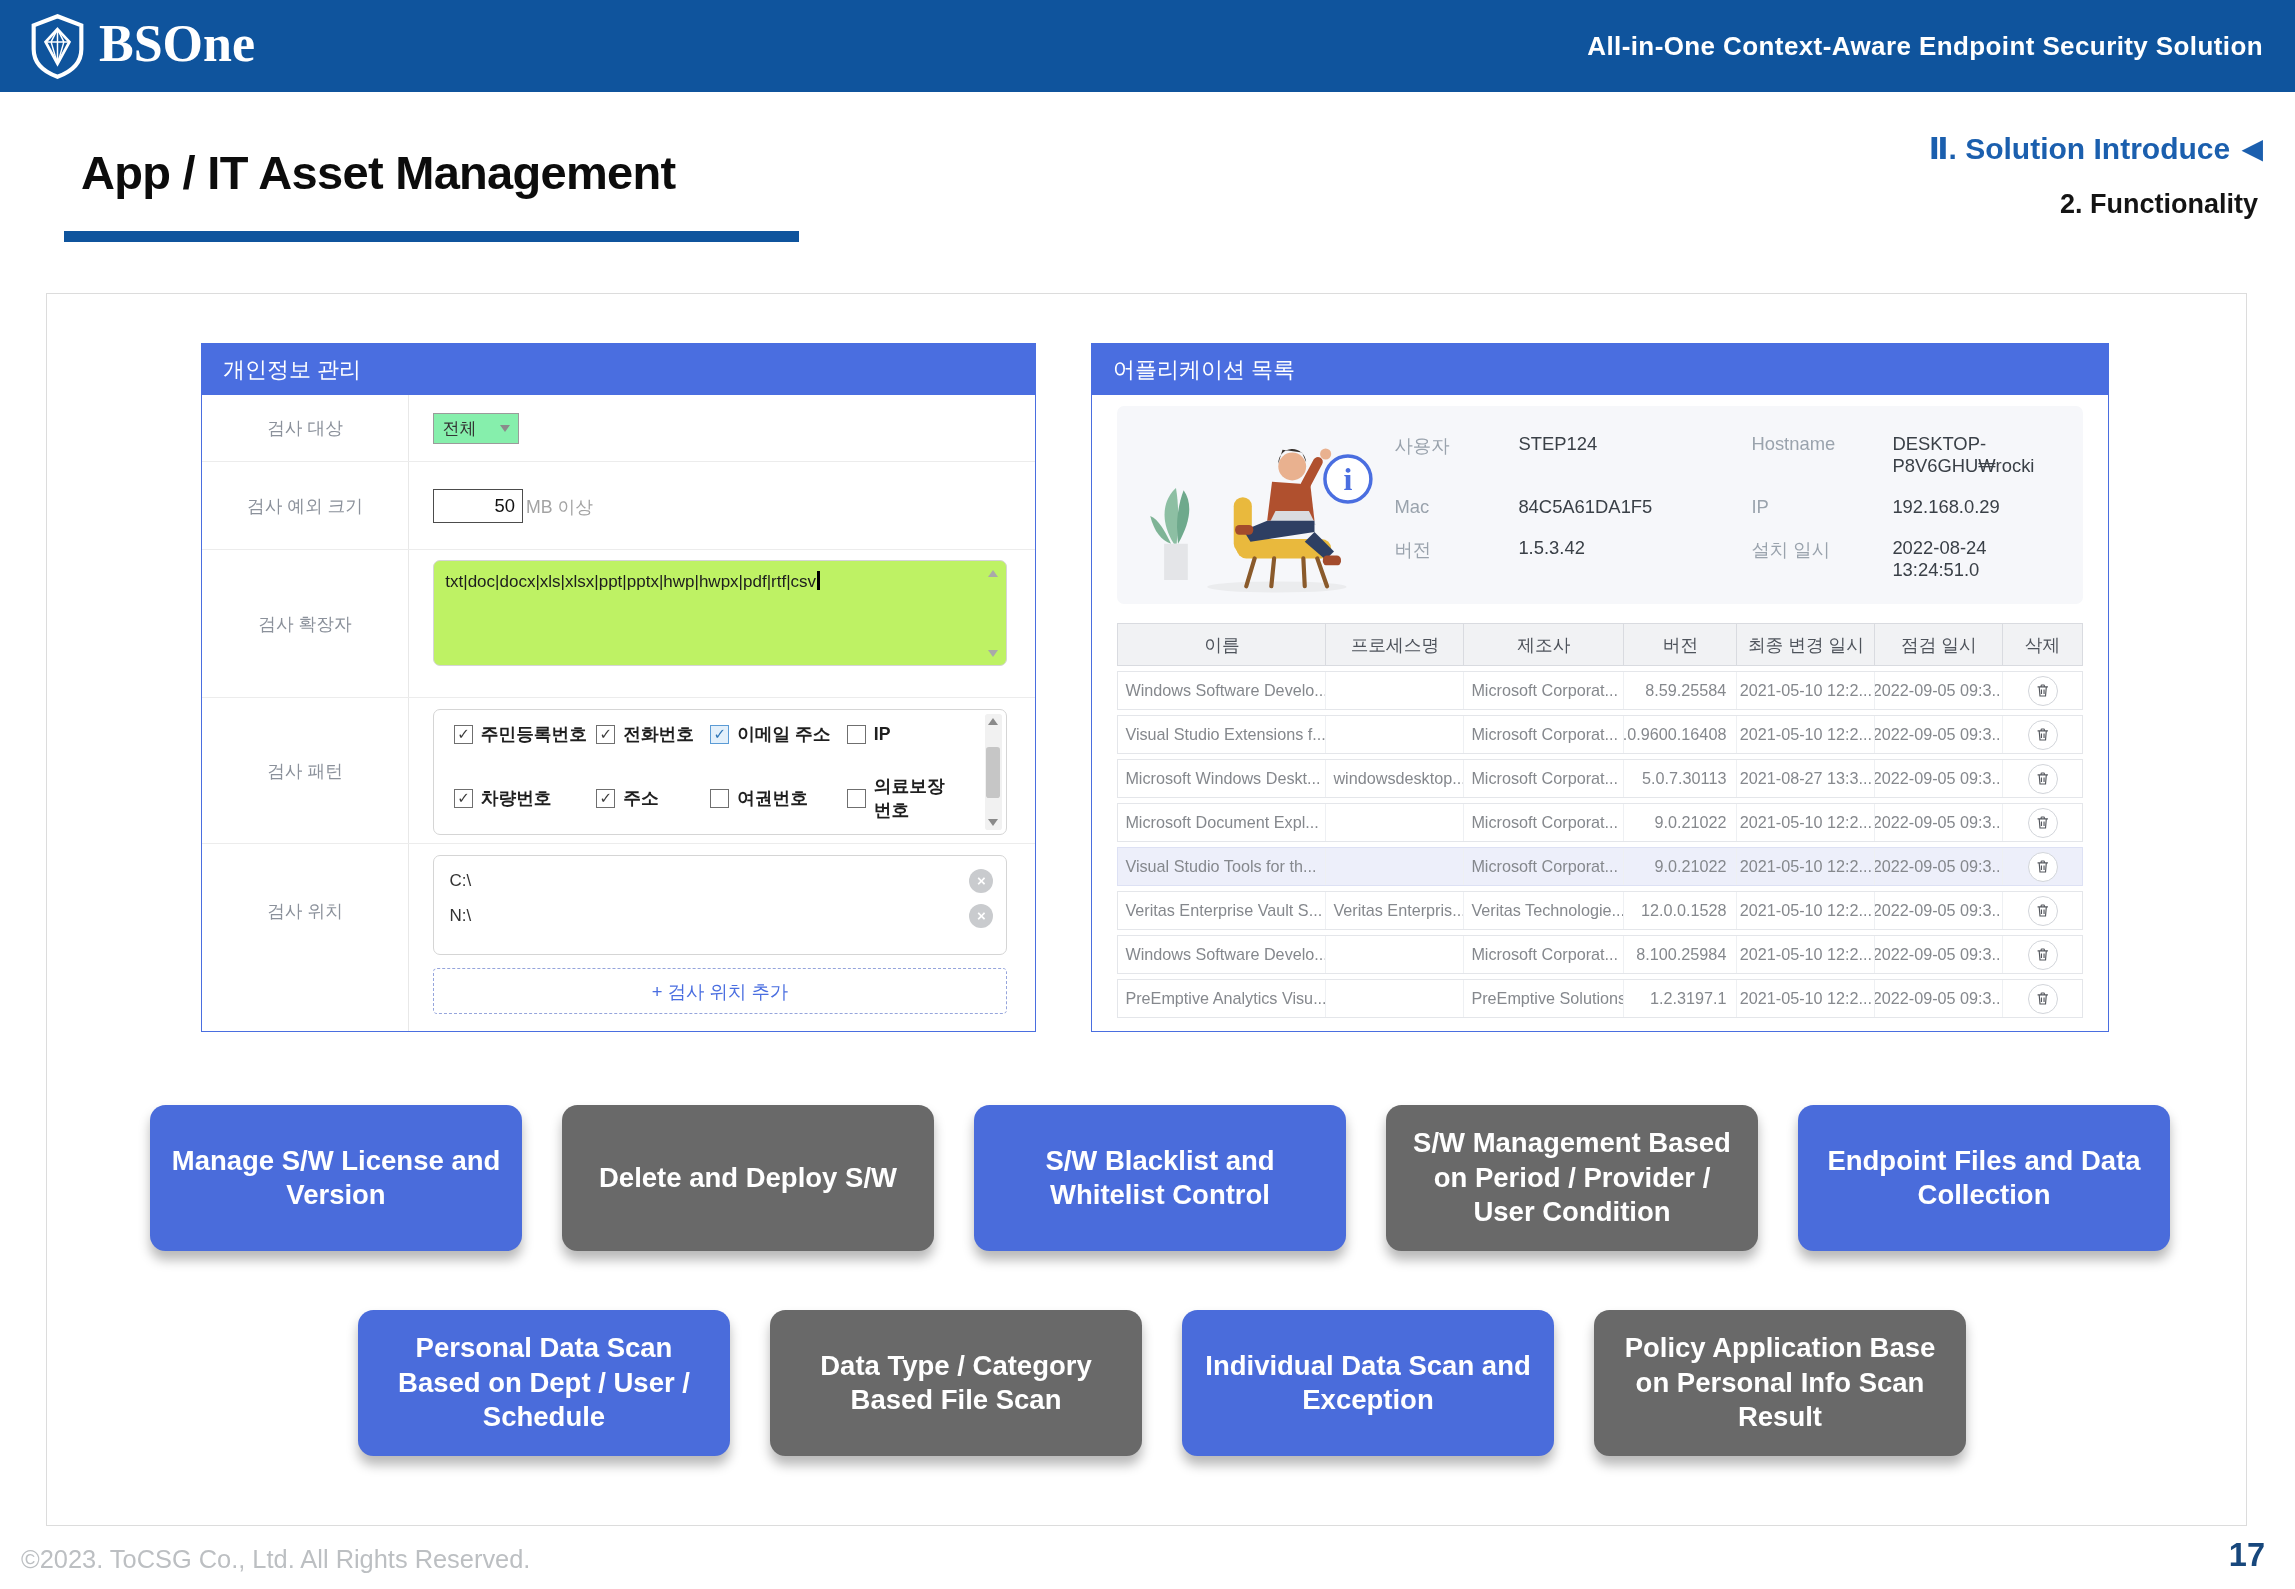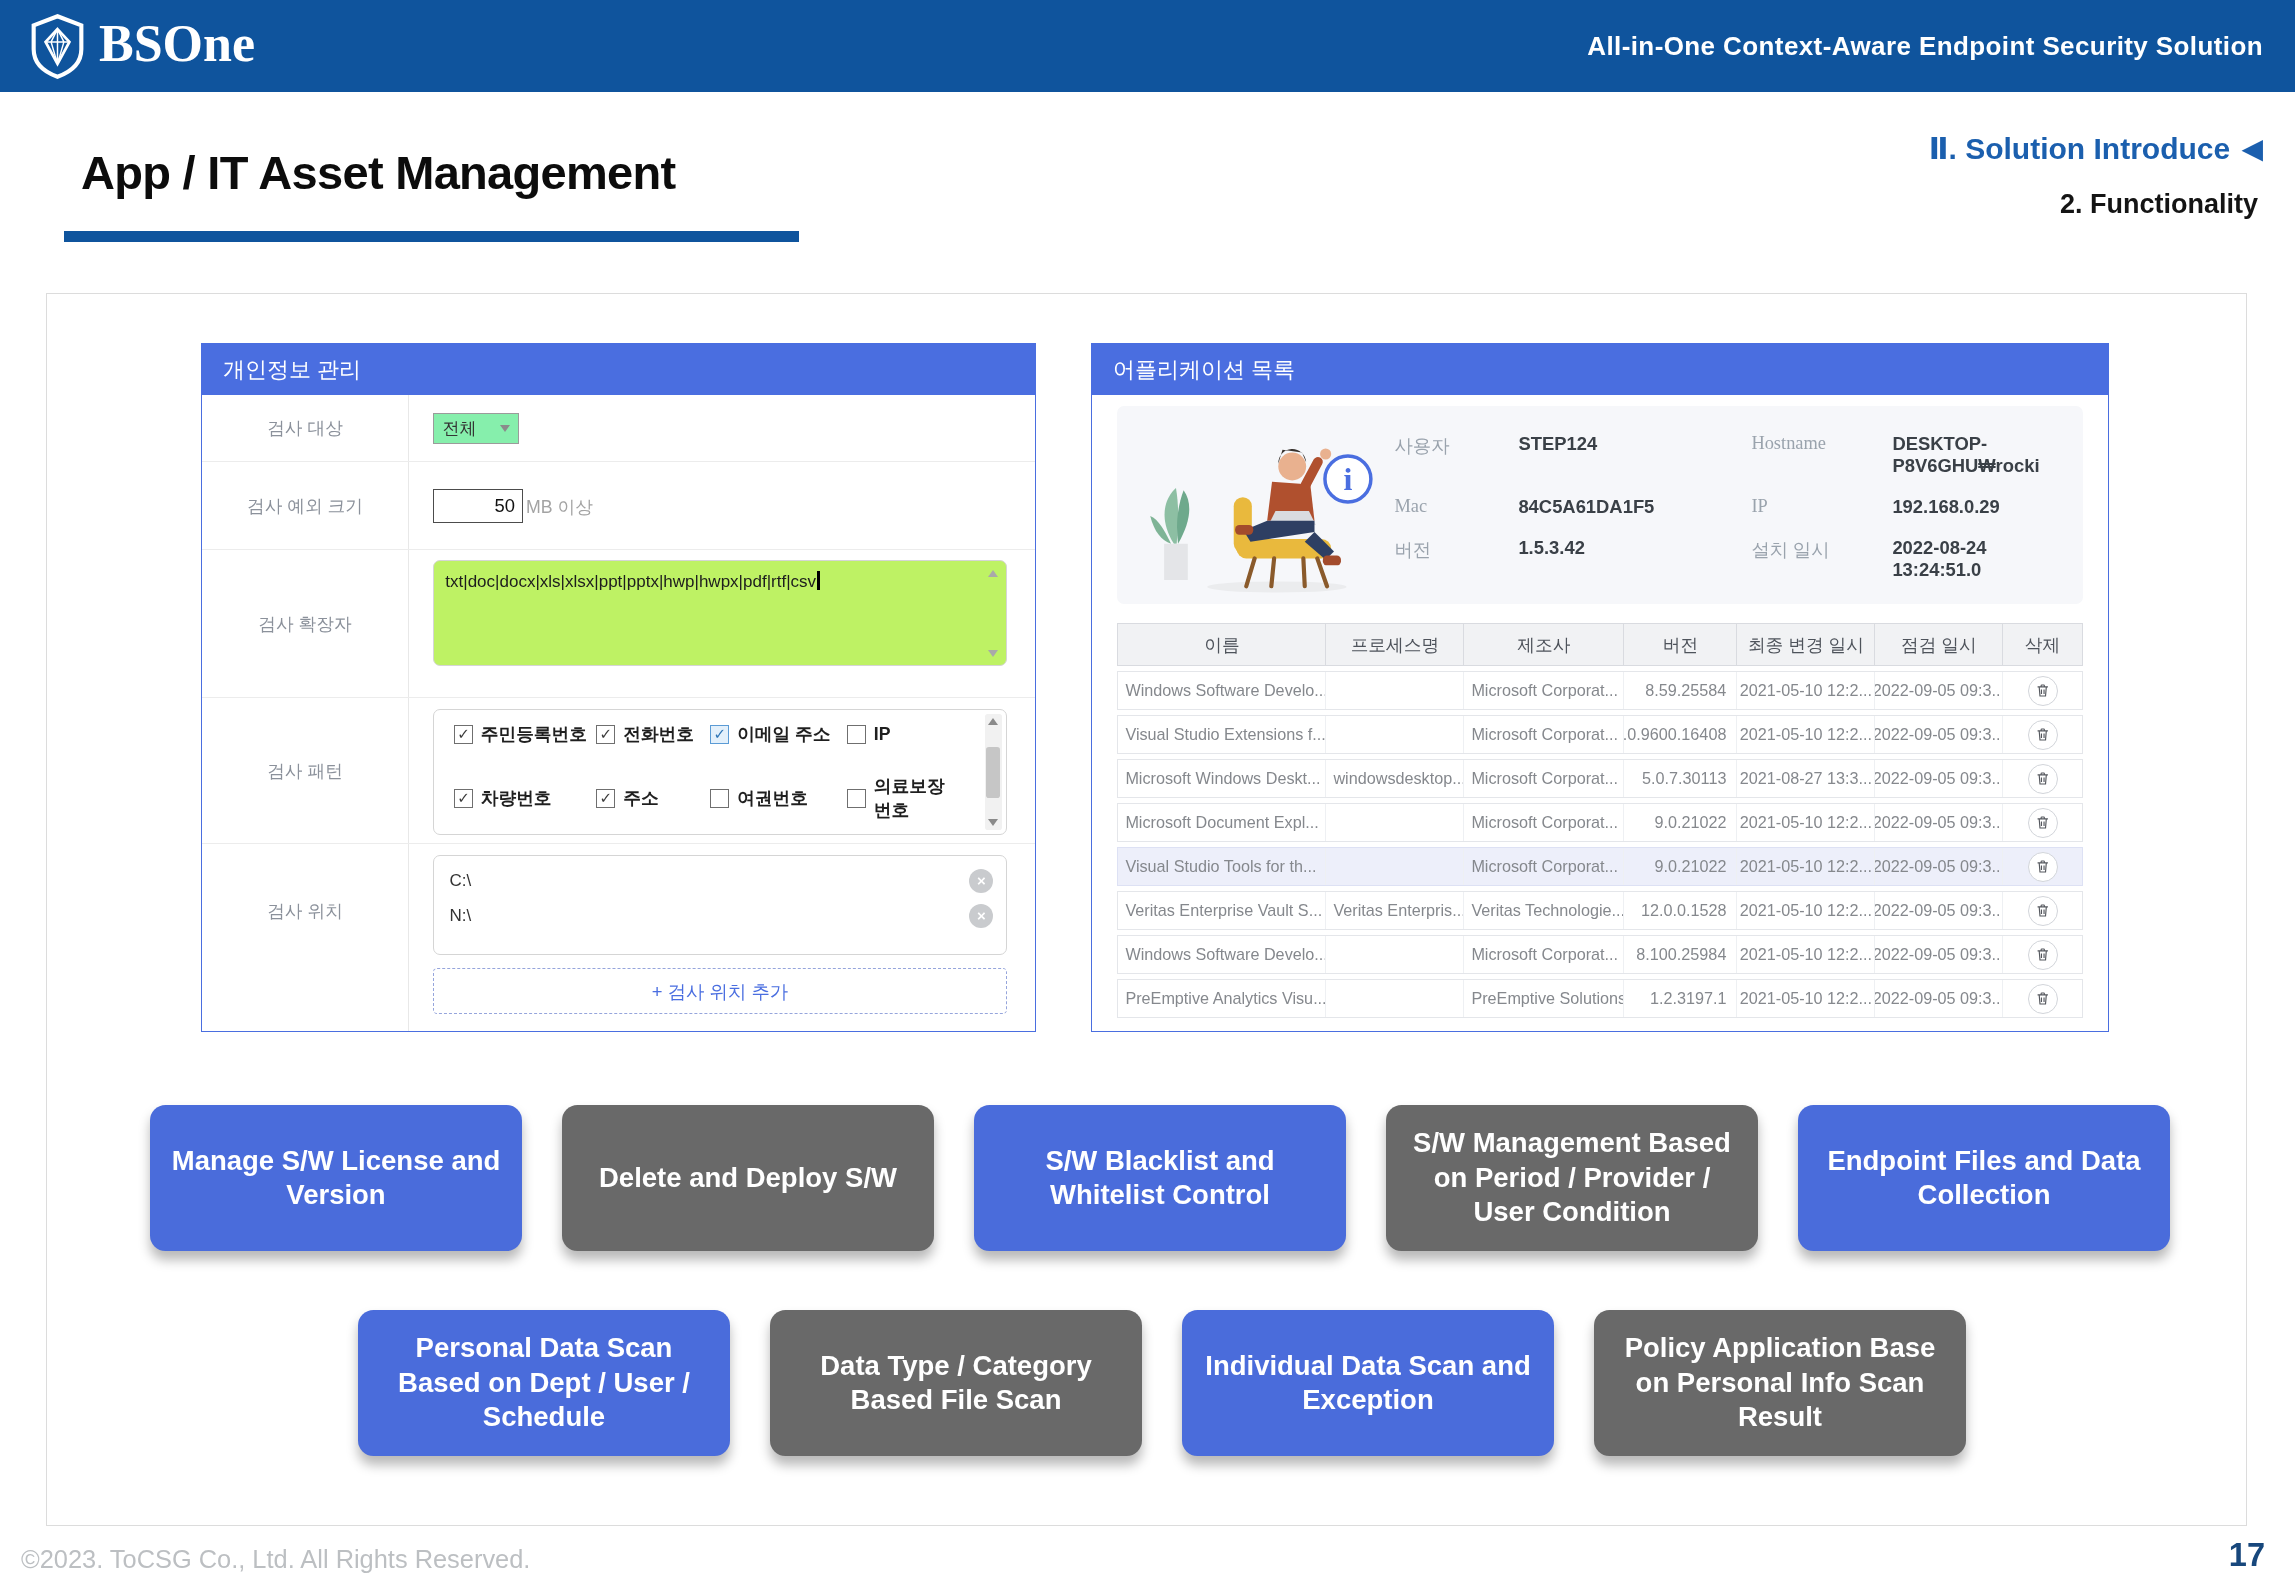--- a/index.html
+++ b/index.html
@@ -66,22 +66,22 @@
   .loc-box{position:absolute;left:25px;right:28px;top:11.3px;height:100px;border:1.4px solid #d5d5d5;border-radius:7px;background:#fff;padding-top:7px;box-sizing:border-box;}
   .loc-row{display:flex;align-items:center;height:35px;padding:0 12.7px 0 15.5px;}
   .loc-text{font-size:17px;color:#333;}
   .x-btn{margin-left:auto;width:24px;height:24px;border-radius:50%;background:#c9cbce;color:#fff;display:flex;align-items:center;justify-content:center;font-size:15px;font-weight:bold;}
   .add-loc{position:absolute;left:25px;right:28px;top:124px;height:44px;border:1.4px dashed #96a5dc;border-radius:4.2px;display:flex;align-items:center;justify-content:center;font-size:18.4px;color:var(--c-panel,#4a6ee0);background:#fff;}
 
   
   .info-card{position:absolute;left:25.4px;top:62px;right:25.4px;height:198px;background:#f6f7fa;border-radius:7px;}
   .illus{position:absolute;left:18.4px;top:8.5px;width:247px;height:181px;}
   .info-grid{position:absolute;left:277px;top:27px;right:18.4px;bottom:22.6px;display:grid;grid-template-columns:124px 233px 141px 1fr;align-content:space-between;}
-  .info-key{font-size:18.4px;color:#9aa3ad;font-family:Liberation Serif, serif;}
-  .info-val{font-size:18.4px;color:#3a4047;font-weight:bold;}
+  .info-key{font-size:18.4px;color:#9aa3ad;}
+  .info-val{font-size:18.4px;color:#3a4047;}
 
   .tgrid{display:grid;grid-template-columns:208px 138px 160px 113px 138px 128px 1fr;}
   .app-table{position:absolute;left:25.4px;top:279px;right:25.4px;}
   .thead{border:0.7px solid #d9dbe0;background:#f1f2f4;box-sizing:border-box;}
   .th{height:41px;display:flex;align-items:center;justify-content:center;font-size:17.7px;color:#4e535b;border-right:0.7px solid #d9dbe0;box-sizing:border-box;}
   .th:last-child{border-right:none;}
   .tr{height:39px;margin-top:5px;border:0.7px solid #e4e6ea;background:#fff;align-items:center;box-sizing:border-box;}
   .tr.hl{background:#edeffa;border-color:#dde1f4;}
   .td{font-size:16.2px;color:#85888d;padding:0 7px;white-space:nowrap;overflow:hidden;height:100%;display:flex;align-items:center;border-right:0.7px solid #eef0f3;box-sizing:border-box;}
   .td:last-child{border-right:none;}

